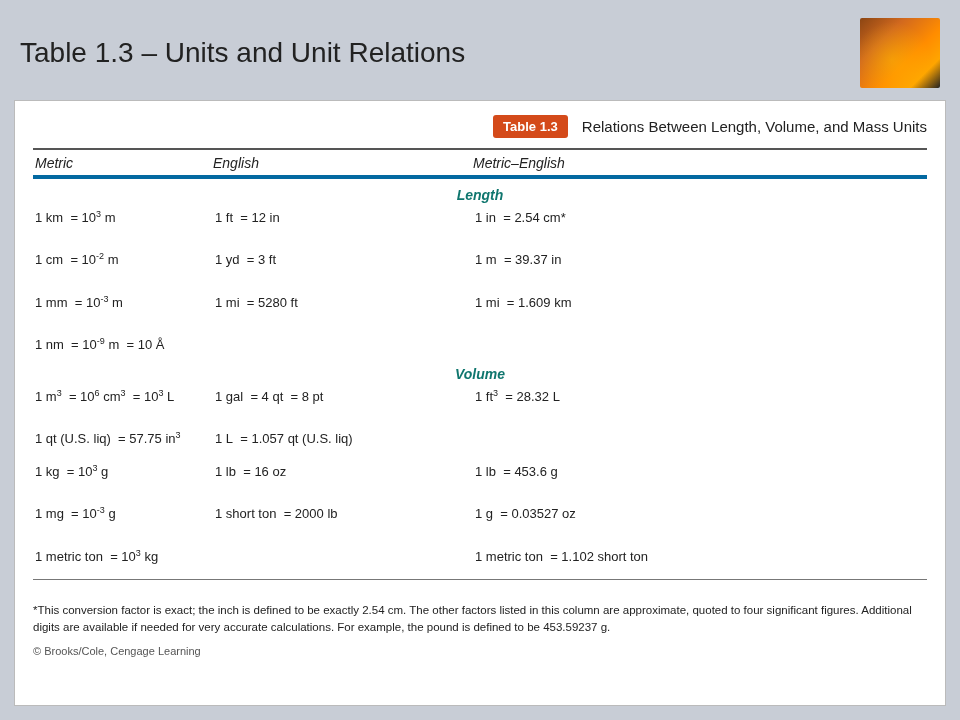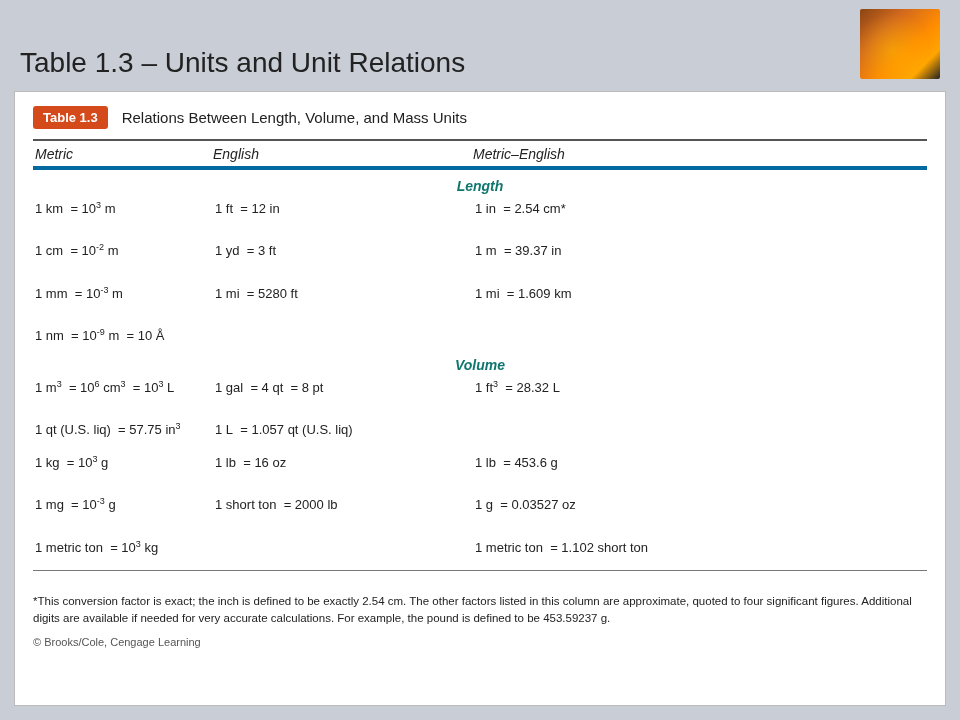--- a/index.html
+++ b/index.html
@@ -6,23 +6,23 @@
     body {
       font-family: Arial, Helvetica, sans-serif;
       background: #c8cdd6;
       width: 960px;
       min-height: 720px;
       display: flex;
       flex-direction: column;
     }
     .page-header {
       background: #c8cdd6;
-      padding: 9px 20px 12px 20px;
+      padding: 18px 20px 12px 20px;
       display: flex;
-      align-items: flex-end;
+      align-items: center;
       justify-content: space-between;
     }
     .page-title {
       font-size: 28px;
       font-weight: normal;
       color: #222;
     }
     .header-image {
       width: 80px;
       height: 70px;
@@ -41,20 +41,21 @@
       background: white;
       margin: 0 14px 14px 14px;
       border: 1px solid #bbb;
       padding: 14px 18px 14px 18px;
       flex: 1;
     }
     .table-title-row {
       display: flex;
       align-items: center;
       margin-bottom: 10px;
+      justify-content: flex-end;
     }
     .table-badge {
       background: #d44a1a;
       color: white;
       font-size: 13px;
       font-weight: bold;
       padding: 4px 10px;
       border-radius: 3px;
       margin-right: 14px;
       white-space: nowrap;

